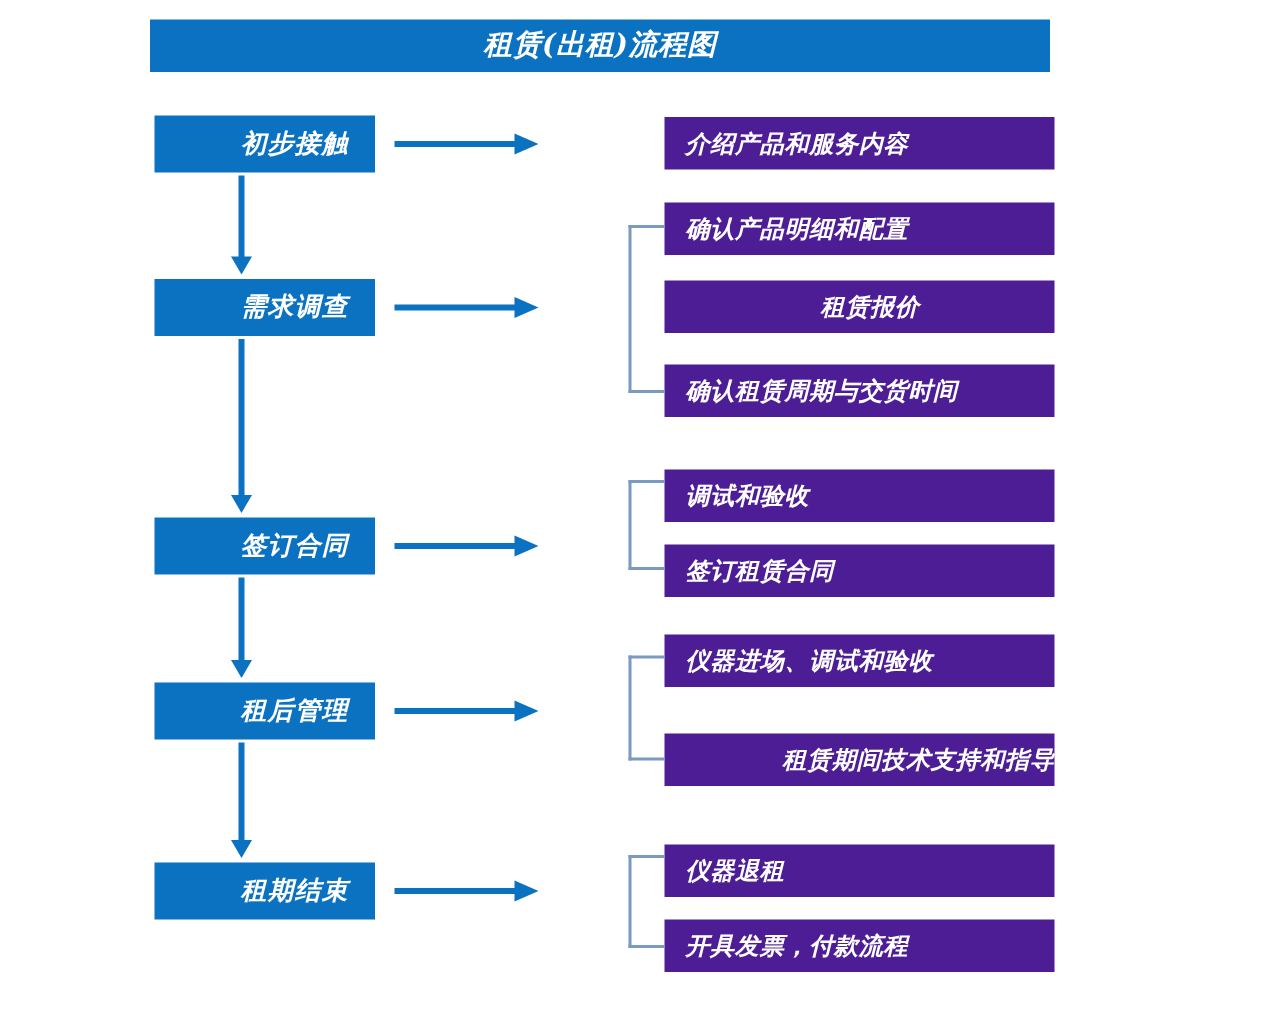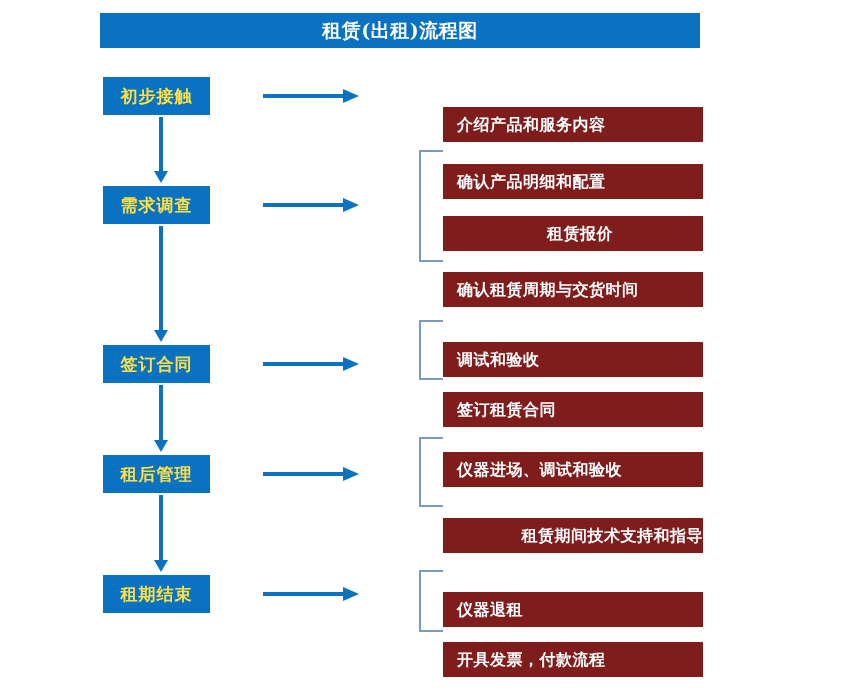--- a/index.html
+++ b/index.html
@@ -10,20 +10,21 @@
     width: 844px;
     height: 688px;
     background: #ffffff;
     font-family: "DejaVu Serif", "Liberation Serif", serif;
     overflow: hidden;
   }
   #canvas {
     position: relative;
     width: 684px;
     height: 688px;
+    font-style: italic;
   }
 
   
   .title-bar {
     position: absolute;
     left: 100px;
     top: 13px;
     width: 600px;
     height: 35px;
     background: #0B72C1;
@@ -36,46 +37,46 @@
     white-space: nowrap;
   }
 
   
   .stage-box {
     position: absolute;
     left: 103px;
     width: 107px;
     height: 38px;
     background: #0B72C1;
-    color: #fde047;
+    color: #ffffff;
     font-size: 17px;
     font-weight: bold;
     line-height: 38px;
     text-align: center;
     letter-spacing: 1px;
     white-space: nowrap;
+    padding-left: 40px;
   }
 
   
   .detail-box {
     position: absolute;
     left: 443px;
     width: 260px;
     height: 35px;
-    background: #7f1d1d;
+    background: #4c1d95;
     color: #ffffff;
     font-size: 16px;
     font-weight: bold;
     line-height: 35px;
     text-align: left;
     padding-left: 14px;
     box-sizing: border-box;
     letter-spacing: 0.5px;
     white-space: nowrap;
-    margin-top: 29px;
   }
 
   
   .h-arrow {
     position: absolute;
     left: 263px;
     width: 96px;
     height: 14px;
   }
   .h-arrow .shaft {

